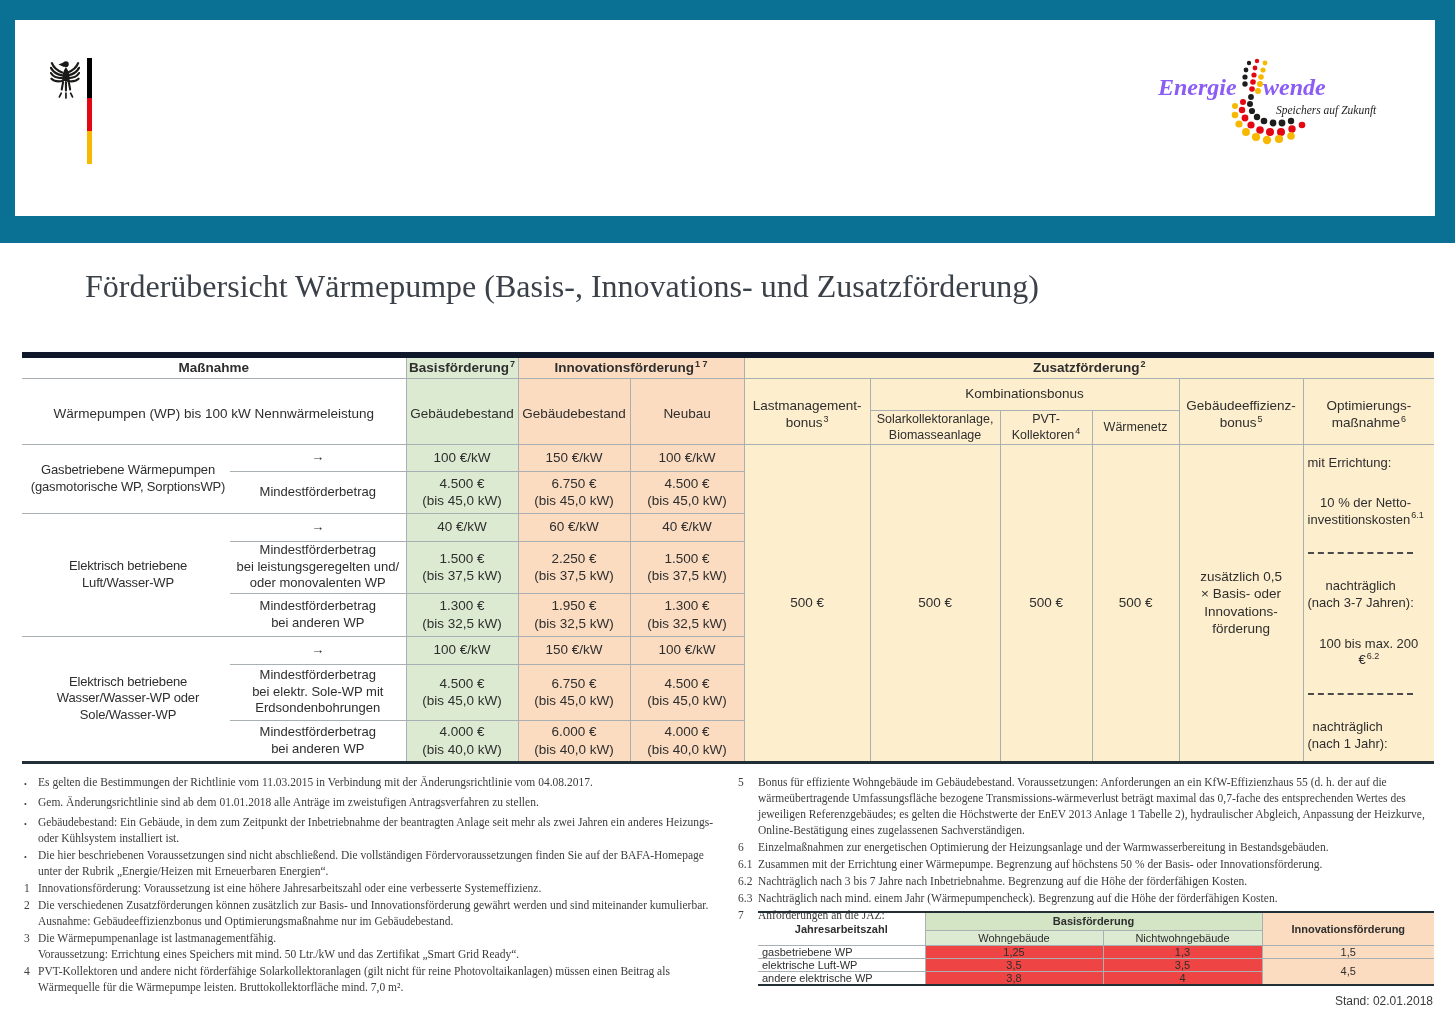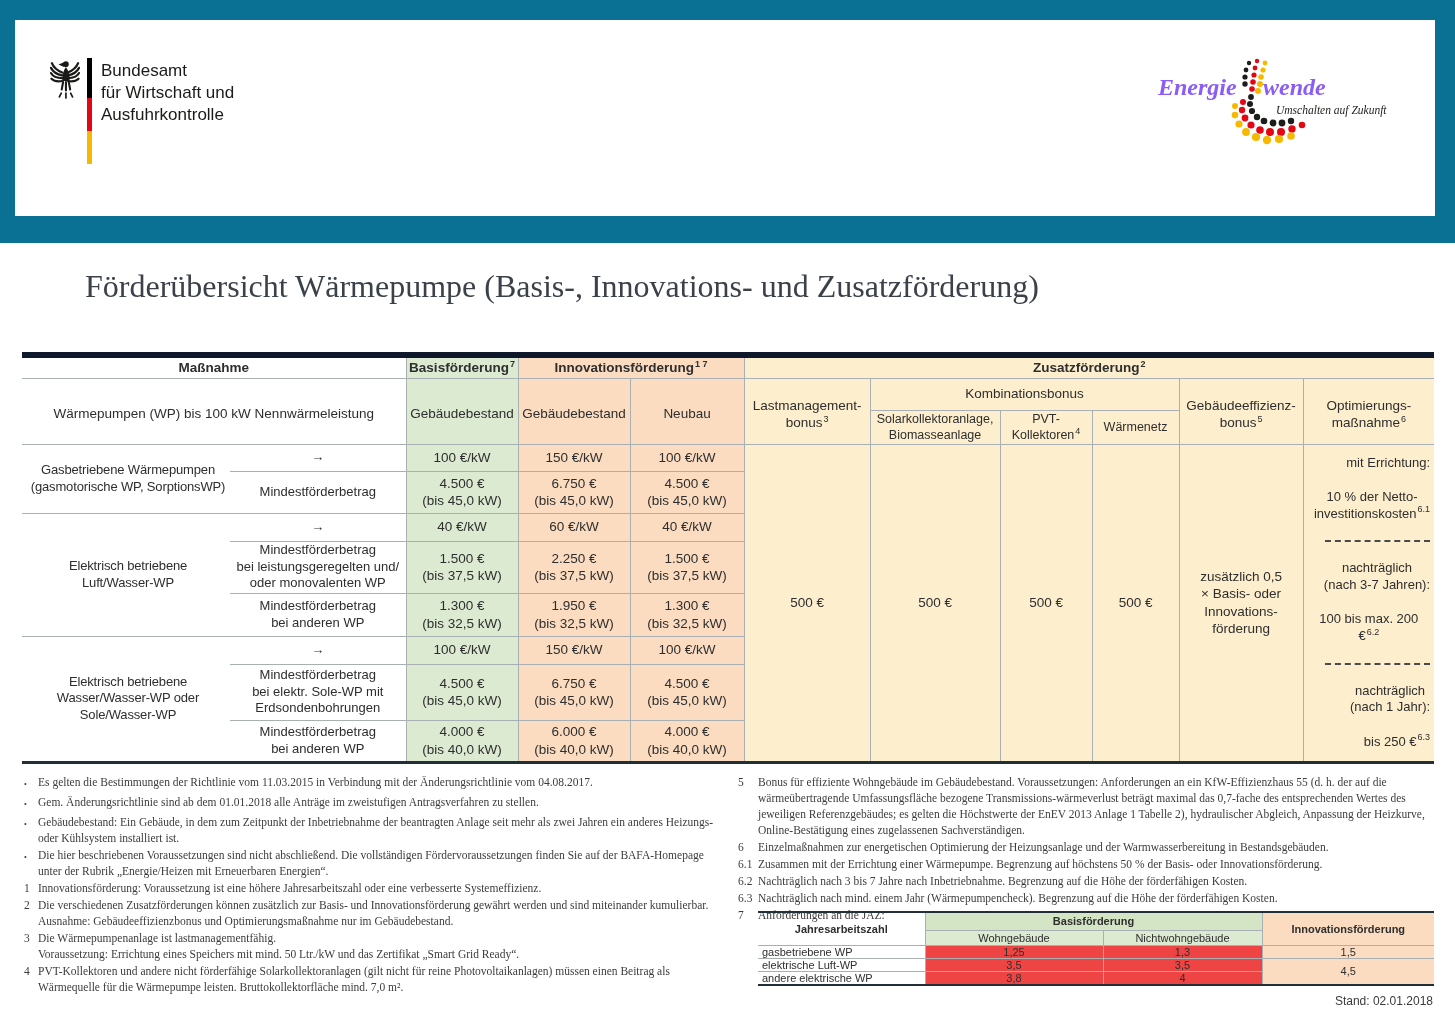--- a/index.html
+++ b/index.html
@@ -40,21 +40,21 @@
   sup{font-size:9px;line-height:0;margin-left:1px;}
   .ftable .b{font-weight:bold;}
   .top{vertical-align:top;padding-top:6px;}
   .group{text-align:left;padding-left:6px;padding-right:2px;font-size:13px;letter-spacing:-0.15px;}
   .subl{font-size:13px;}
   .h3s{font-size:12.5px;}
   .rh23{height:23px;} .rh32{height:32px;} .rh34{height:34px;}
   .rh27{height:27px;} .rh42{height:42px;} .rh52{height:52px;} .rh43{height:43px;} .rh56{height:56px;}
   .opt-cell{vertical-align:top;}
   .opt-flex{height:296px;display:flex;flex-direction:column;justify-content:space-between;
-            align-items:flex-end;padding:10px 4px;font-size:13px;}
+            align-items:flex-start;padding:10px 4px;font-size:13px;gap:24px;}
   .dash{width:86%;border-top:2px dashed #4a4a4a;height:0;}
 
   
   .fncol{position:absolute;top:774px;font-family:"Liberation Serif",serif;
          font-size:11.5px;line-height:16px;color:#3c3c3c;}
   .fnL{left:24px;width:706px;}
   .fnR{left:738px;width:700px;}
   .fn{display:flex;margin-bottom:1px;}
   .fn .mk{flex:0 0 14px;text-align:left;}
   .fnR .fn .mk{flex:0 0 20px;}
@@ -97,25 +97,20 @@
             <path d="M19 23 C24 24 28 23 30.5 20.5" stroke-width="2.2" fill="none"></path>
             <path d="M14 24 L12.5 32 M17 24 L17 33 M20 24 L21.5 32" stroke-width="2.2" fill="none"></path>
             <path d="M12 36 l-2 4 M17 36 l0 5 M22 36 l2 4" stroke-width="1.8" fill="none"></path>
           </g>
         </svg>
       </span>
       <span class="flagbar">
         <span class="fb-k"></span>
           <span class="fb-r"></span>
           <span class="fb-g"></span>
-      </span>
-      <span class="bafa-text">
-        <div>Bundesamt</div>
-        <div>für Wirtschaft und</div>
-        <div>Ausfuhrkontrolle</div>
       </span>
     </div>
 
     <div class="ew">
       <span class="ew-word ew-e">Energie</span>
       <span class="ew-svg">
         <svg width="115" height="95" viewBox="0 0 115 95">
           <g>
             <circle cx="47" cy="5" r="2.2" fill="#1d1d1b"></circle>
               <circle cx="44" cy="12" r="2.4" fill="#1d1d1b"></circle>
@@ -153,21 +148,21 @@
             <circle cx="37" cy="66" r="3.6" fill="#f6b801"></circle>
               <circle cx="44" cy="74" r="3.9" fill="#f6b801"></circle>
             <circle cx="54" cy="79" r="4.1" fill="#f6b801"></circle>
               <circle cx="65" cy="82" r="4.2" fill="#f6b801"></circle>
             <circle cx="77" cy="81" r="4.1" fill="#f6b801"></circle>
               <circle cx="89" cy="78" r="3.8" fill="#f6b801"></circle>
           </g>
         </svg>
       </span>
       <span class="ew-word ew-w">wende</span>
-      <span class="ew-tag">Umschalten auf Zukunft</span>
+      <span class="ew-tag">Speichers auf Zukunft</span>
     </div>
 
   </div>
 </div>
 
 <div class="title">Förderübersicht Wärmepumpe (Basis-, Innovations- und Zusatzförderung)</div>
 
 <table class="ftable">
   <colgroup>
     <col style="width:208px">

